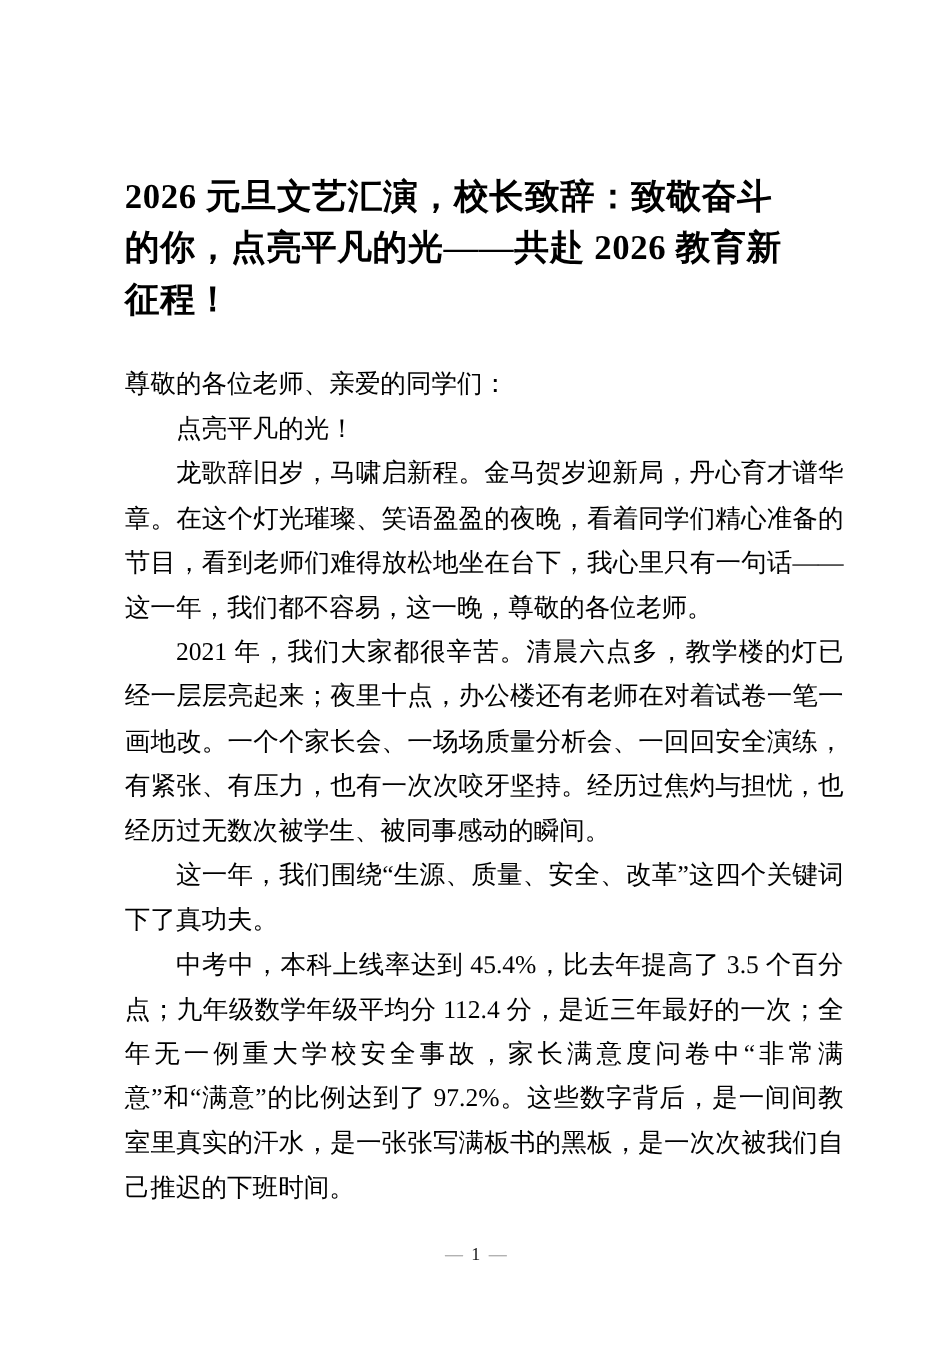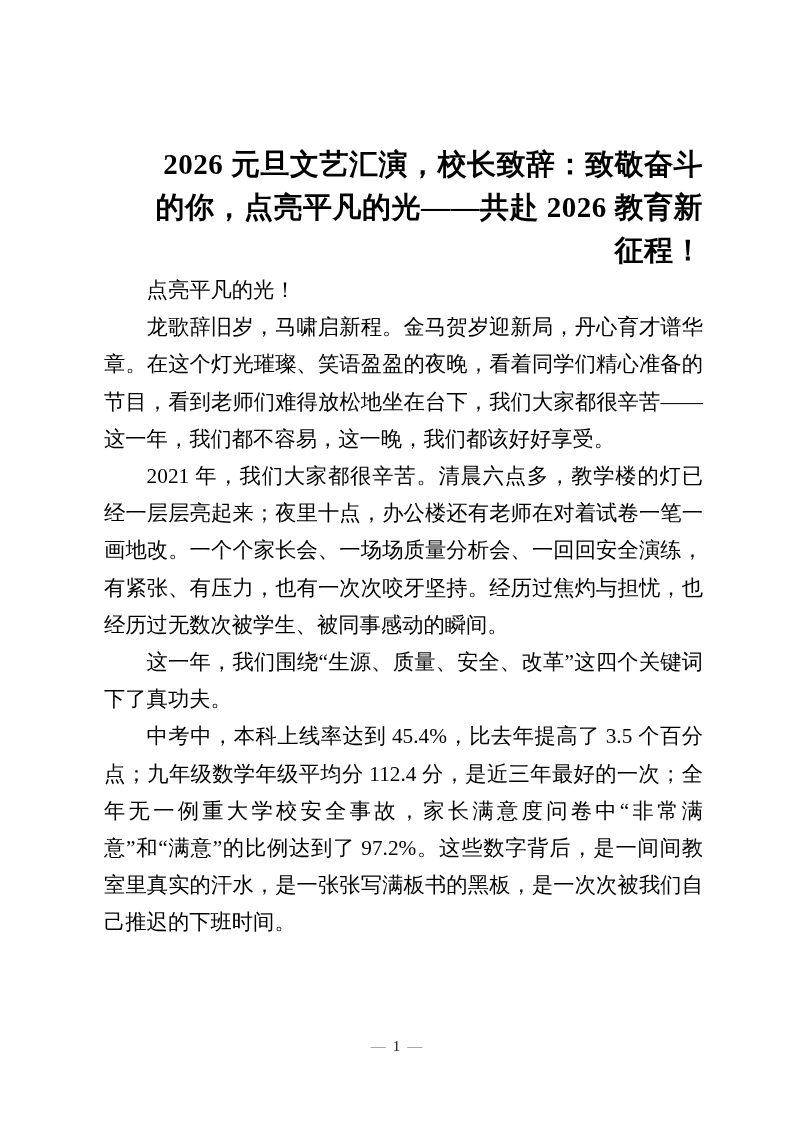--- a/index.html
+++ b/index.html
@@ -22,21 +22,21 @@
     position: absolute;
     left: 104px;
     width: 599px;
     top: 0;
   }
   .doc-title {
     margin: 143px 0 0 0;
     font-size: 29px;
     font-weight: bold;
     line-height: 43px;
-    text-align: right;
+    text-align: left;
     white-space: pre-line;
     letter-spacing: 0.5px;
   }
   .greeting {
     margin: 30px 0 0 0;
     font-size: 21.3px;
     line-height: 37.2px;
     text-align: justify;
   }
   .para {
@@ -67,23 +67,24 @@
 </head>
 <body>
 
 <div class="page">
   <div class="content">
 
     <h1 class="doc-title">2026 元旦文艺汇演，校长致辞：致敬奋斗
 的你，点亮平凡的光——共赴 2026 教育新
 征程！</h1>
 
+    <p class="greeting">尊敬的各位老师、亲爱的同学们：</p>
 
     <p class="para">点亮平凡的光！</p>
-    <p class="para">龙歌辞旧岁，马啸启新程。金马贺岁迎新局，丹心育才谱华章。在这个灯光璀璨、笑语盈盈的夜晚，看着同学们精心准备的节目，看到老师们难得放松地坐在台下，我们大家都很辛苦——这一年，我们都不容易，这一晚，我们都该好好享受。</p>
+    <p class="para">龙歌辞旧岁，马啸启新程。金马贺岁迎新局，丹心育才谱华章。在这个灯光璀璨、笑语盈盈的夜晚，看着同学们精心准备的节目，看到老师们难得放松地坐在台下，我心里只有一句话——这一年，我们都不容易，这一晚，尊敬的各位老师。</p>
     <p class="para">2021 年，我们大家都很辛苦。清晨六点多，教学楼的灯已经一层层亮起来；夜里十点，办公楼还有老师在对着试卷一笔一画地改。一个个家长会、一场场质量分析会、一回回安全演练，有紧张、有压力，也有一次次咬牙坚持。经历过焦灼与担忧，也经历过无数次被学生、被同事感动的瞬间。</p>
     <p class="para">这一年，我们围绕“生源、质量、安全、改革”这四个关键词下了真功夫。</p>
     <p class="para">中考中，本科上线率达到 45.4%，比去年提高了 3.5 个百分点；九年级数学年级平均分 112.4 分，是近三年最好的一次；全年无一例重大学校安全事故，家长满意度问卷中“非常满意”和“满意”的比例达到了 97.2%。这些数字背后，是一间间教室里真实的汗水，是一张张写满板书的黑板，是一次次被我们自己推迟的下班时间。</p>
 
   </div>
 
   <div class="footer">
     <span class="dash">—</span><span class="num">1</span><span class="dash">—</span>
   </div>
 </div>

